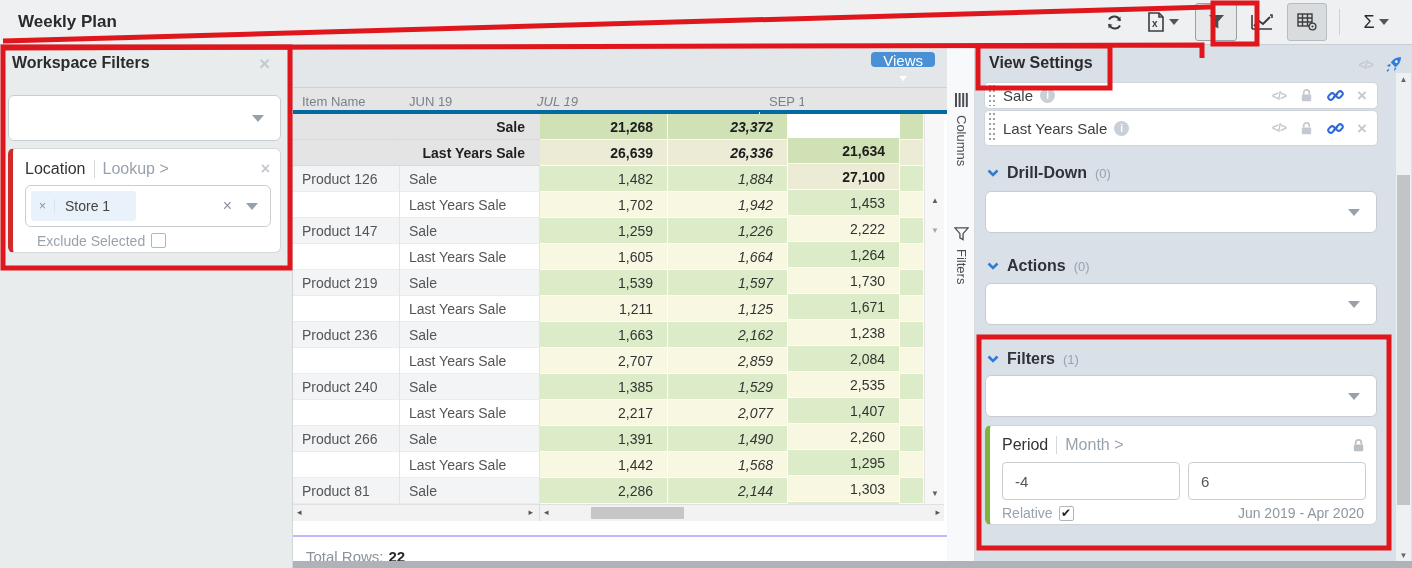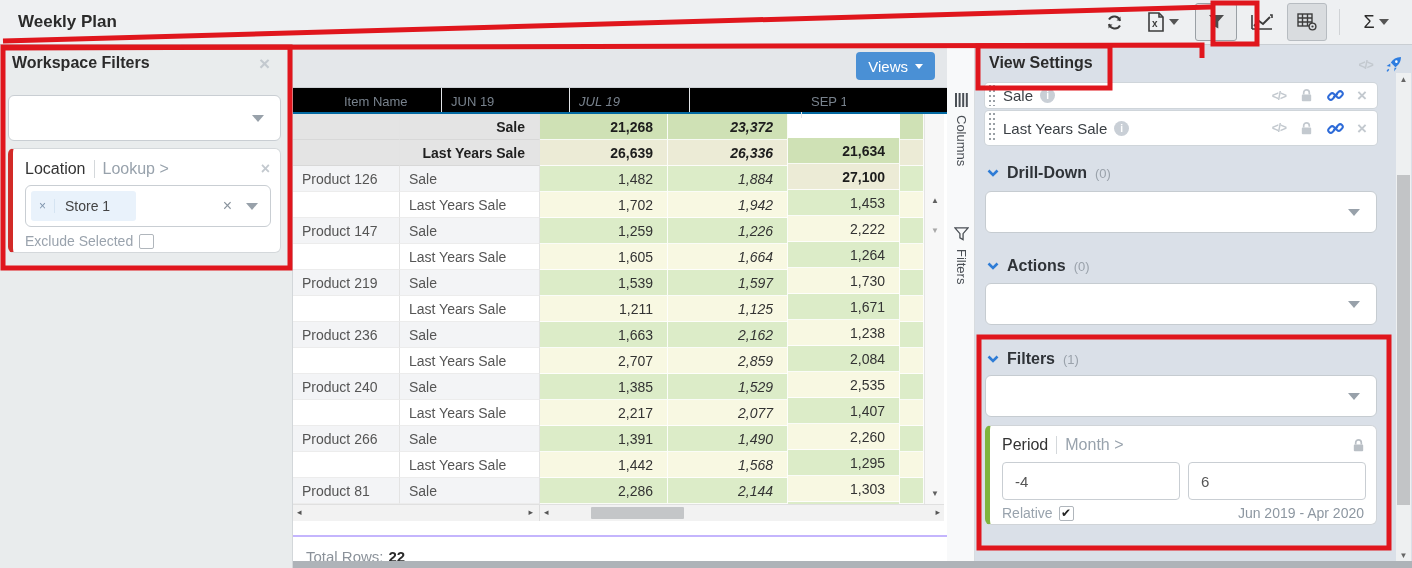--- a/index.html
+++ b/index.html
@@ -37,30 +37,30 @@
   .loc-name{font-size:16px;color:#333;}
   .loc-sep{width:1px;height:18px;background:#d4d8db;}
   .loc-lookup{font-size:16px;color:#98a2ac;cursor:pointer;}
   .loc-head .panel-close{margin-left:auto;font-size:16px;}
   .loc-select{position:absolute;left:12px;top:36px;width:246px;height:42px;border:1px solid #c9ced3;border-radius:6px;background:#fff;display:flex;align-items:center;}
   .tag{display:flex;align-items:center;height:30px;margin-left:5px;background:#e9f2fb;border-radius:3px;overflow:hidden;}
   .tag-x{width:24px;text-align:center;font-size:12px;color:#7f95ad;border-right:1px solid #d5e4f2;cursor:pointer;}
   .tag-label{padding:0 26px 0 10px;font-size:14px;color:#444;}
   .loc-clear{margin-left:auto;font-size:16px;color:#8a949e;cursor:pointer;}
   .loc-select .dd-caret{position:static;margin:0 12px 0 14px;}
-  .exclude-row{position:absolute;left:12px;top:84px;display:flex;align-items:flex-end;gap:6px;}
+  .exclude-row{position:absolute;left:24px;top:84px;display:flex;align-items:flex-start;gap:6px;}
   .exclude-label{font-size:14px;color:#9aa3ad;}
   .checkbox{width:15px;height:15px;border:1px solid #b0b6bc;background:#fff;border-radius:2px;display:inline-flex;align-items:center;justify-content:center;font-size:12px;color:#222;cursor:pointer;}
 
   
   .table-area{position:absolute;left:293px;top:45px;width:654px;height:516px;background:#fff;}
   .table-toolbar{position:absolute;left:0;top:0;width:100%;height:43px;background:#e4e7ea;border-bottom:1px solid #cdd2d6;}
-  .views-btn{position:absolute;right:12px;top:7px;height:28px;padding:0 12px;background:var(--accent-blue);border:none;border-radius:4px;color:#fff;font-size:15px;display:flex;align-items:center;gap:7px;cursor:pointer;font-family:inherit;}
+  .views-btn{position:absolute;right:12px;top:7px;height:15px;padding:0 12px;background:var(--accent-blue);border:none;border-radius:4px;color:#fff;font-size:15px;display:flex;align-items:center;gap:7px;cursor:pointer;font-family:inherit;flex-direction:column;}
   .views-btn .caret{border-top-color:#fff;border-left-width:4px;border-right-width:4px;border-top-width:5px;}
-  .grid-header{position:absolute;left:0;top:43px;height:26px;display:flex;background:#000000;border-bottom:2px solid #0369a1;width:100%;padding-left:42px;}
+  .grid-header{position:absolute;left:0;top:43px;height:26px;display:flex;background:#e5e5e5;border-bottom:4px solid #0369a1;width:100%;}
   .gh-cell{font-size:13px;color:#78828d;padding:6px 0 0 9px;white-space:nowrap;overflow:hidden;border-right:1px solid #e2e5e8;}
   .w-item{width:107px;} .w-series{width:140px;} .w-jun{width:128px;} .w-jul{width:120px;font-style:italic;} .w-aug{width:112px;margin-top:24px;} .w-sep{width:24px;} .gh-cell.w-sep{width:44px;border-right:none;}
   .rows-region{position:absolute;left:0;top:69px;width:631px;height:390px;overflow:hidden;}
   .trow{display:flex;height:26px;}
   .c{height:26px;font-size:14px;white-space:nowrap;overflow:hidden;}
   .c-label{padding:5px 0 0 9px;color:#555;border-right:1px solid #e3e3e3;border-bottom:1px solid #ececec;background:#fff;}
   .c-num{text-align:right;padding:5px 14px 0 0;color:#333;border-right:1px solid rgba(255,255,255,.9);border-bottom:1px solid rgba(255,255,255,.85);}
   .trow.total .c-label{background:#e4e4e4;color:#1f1f1f;font-weight:bold;border-bottom:1px solid #d8d8d8;}
   .trow.total .c-series{text-align:right;padding-right:14px;}
   .trow.total .c-num{font-weight:bold;color:#1d1d1d;}

